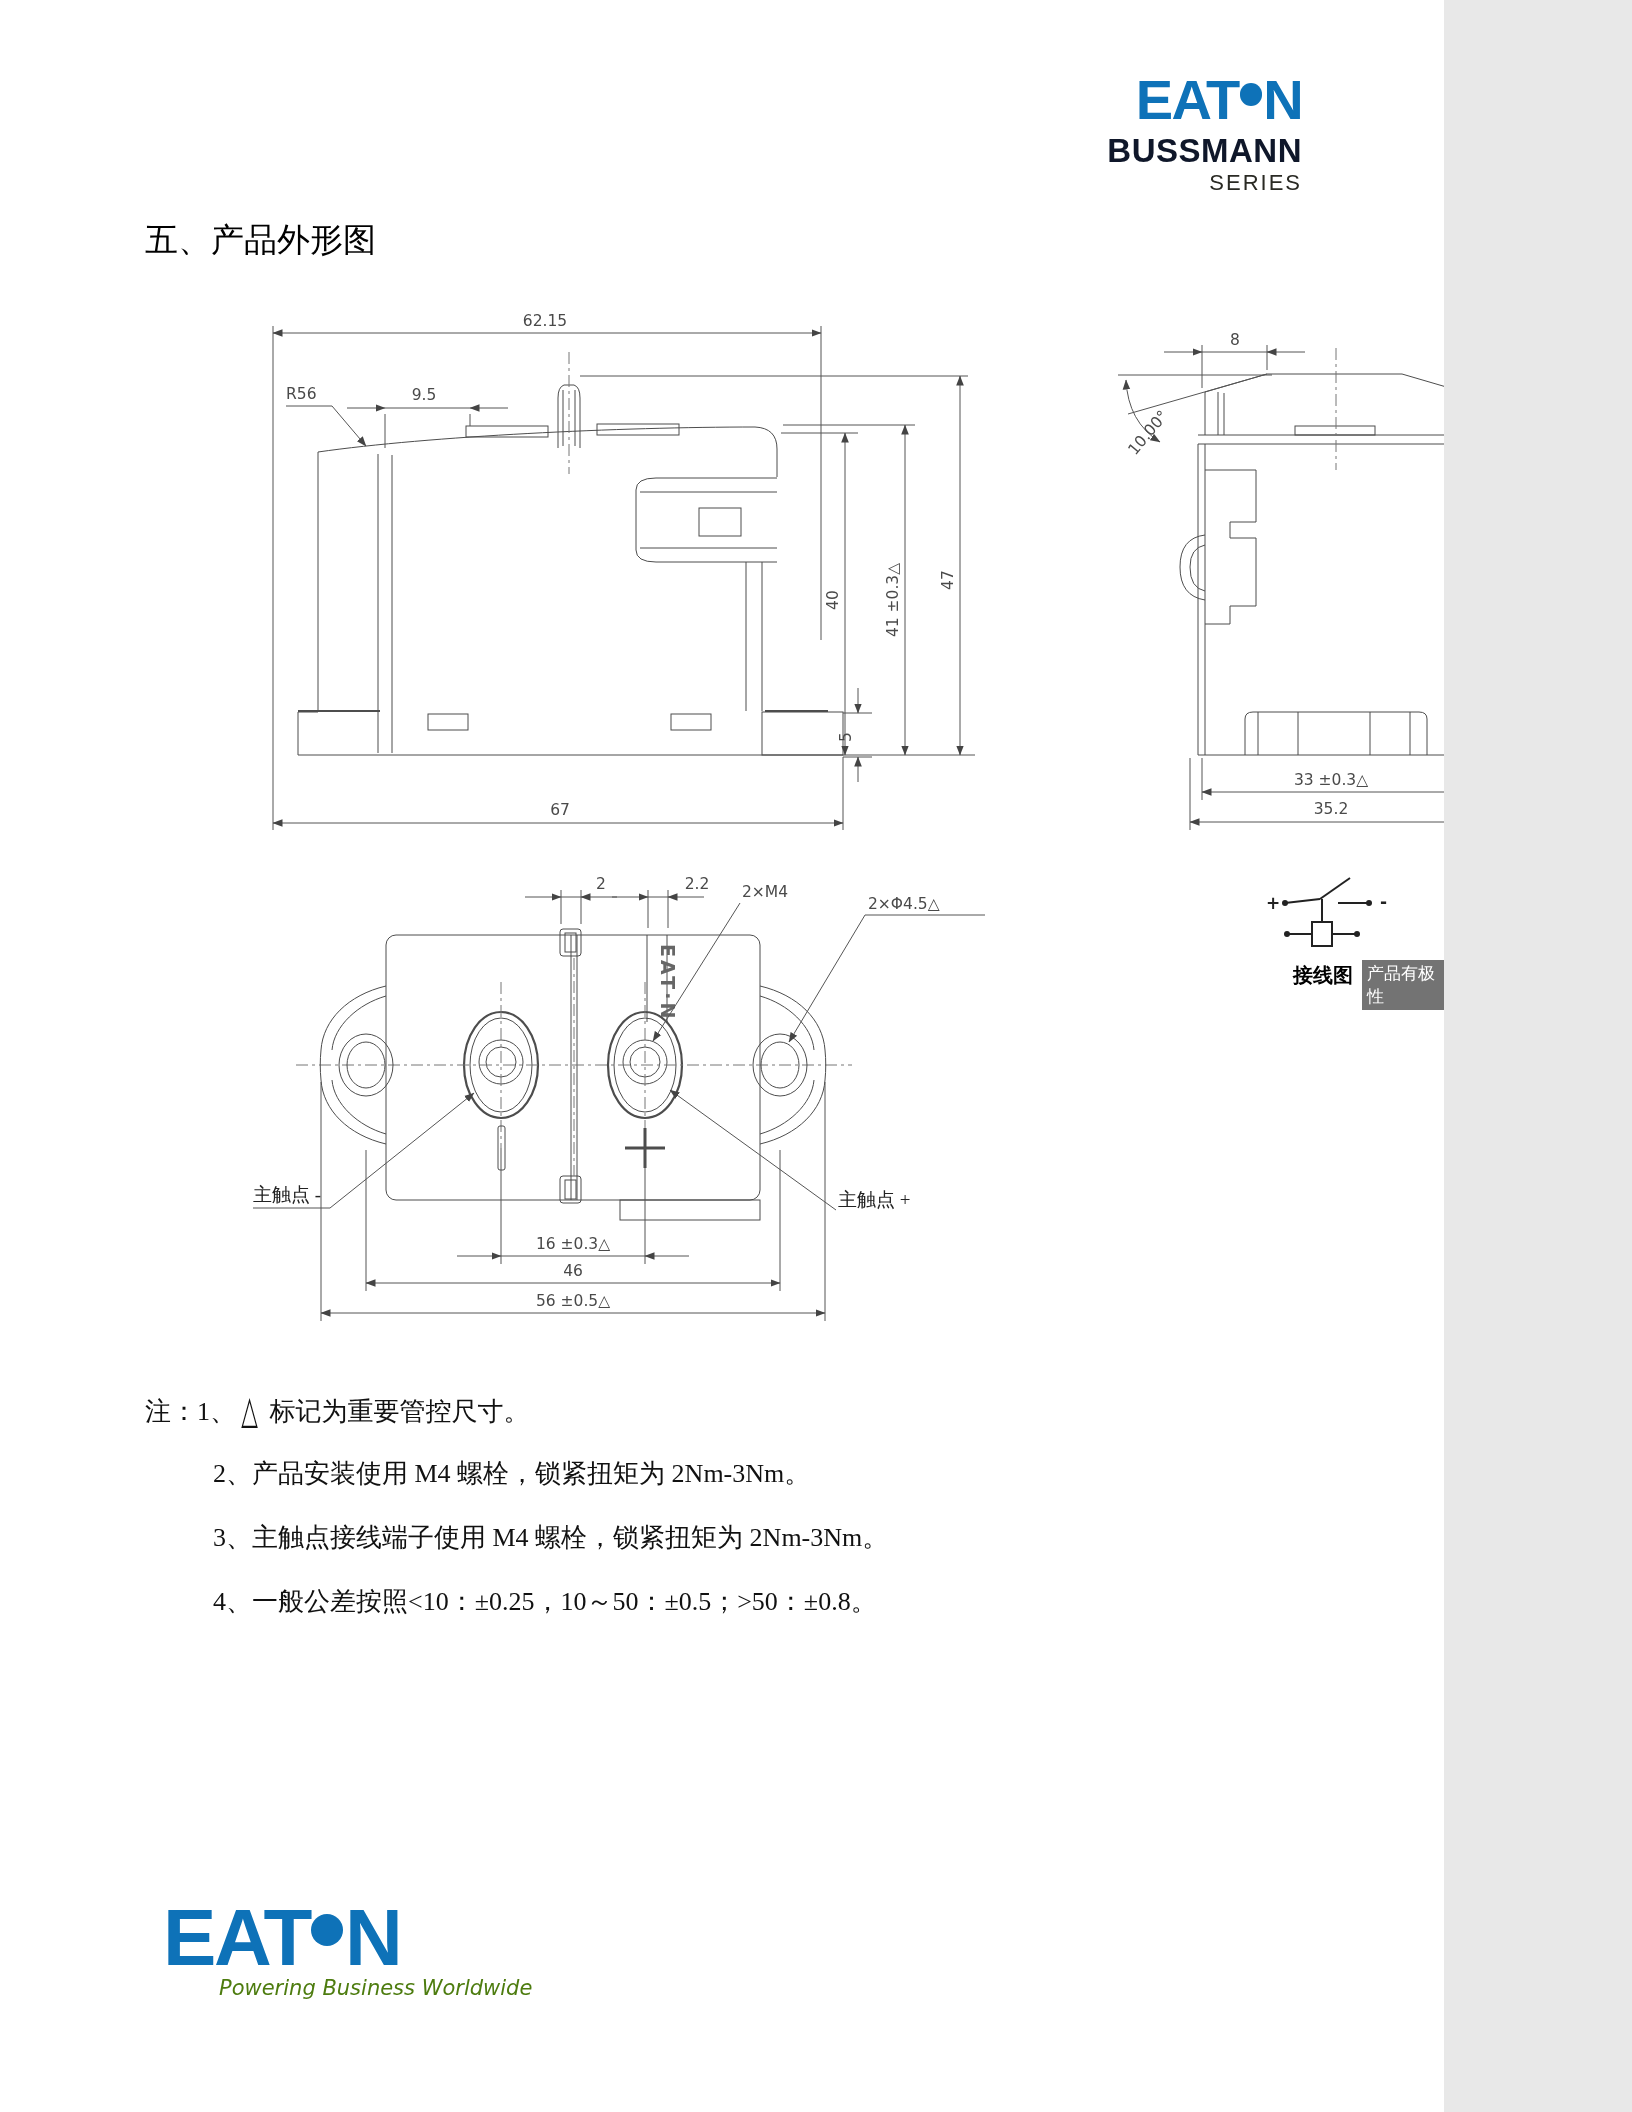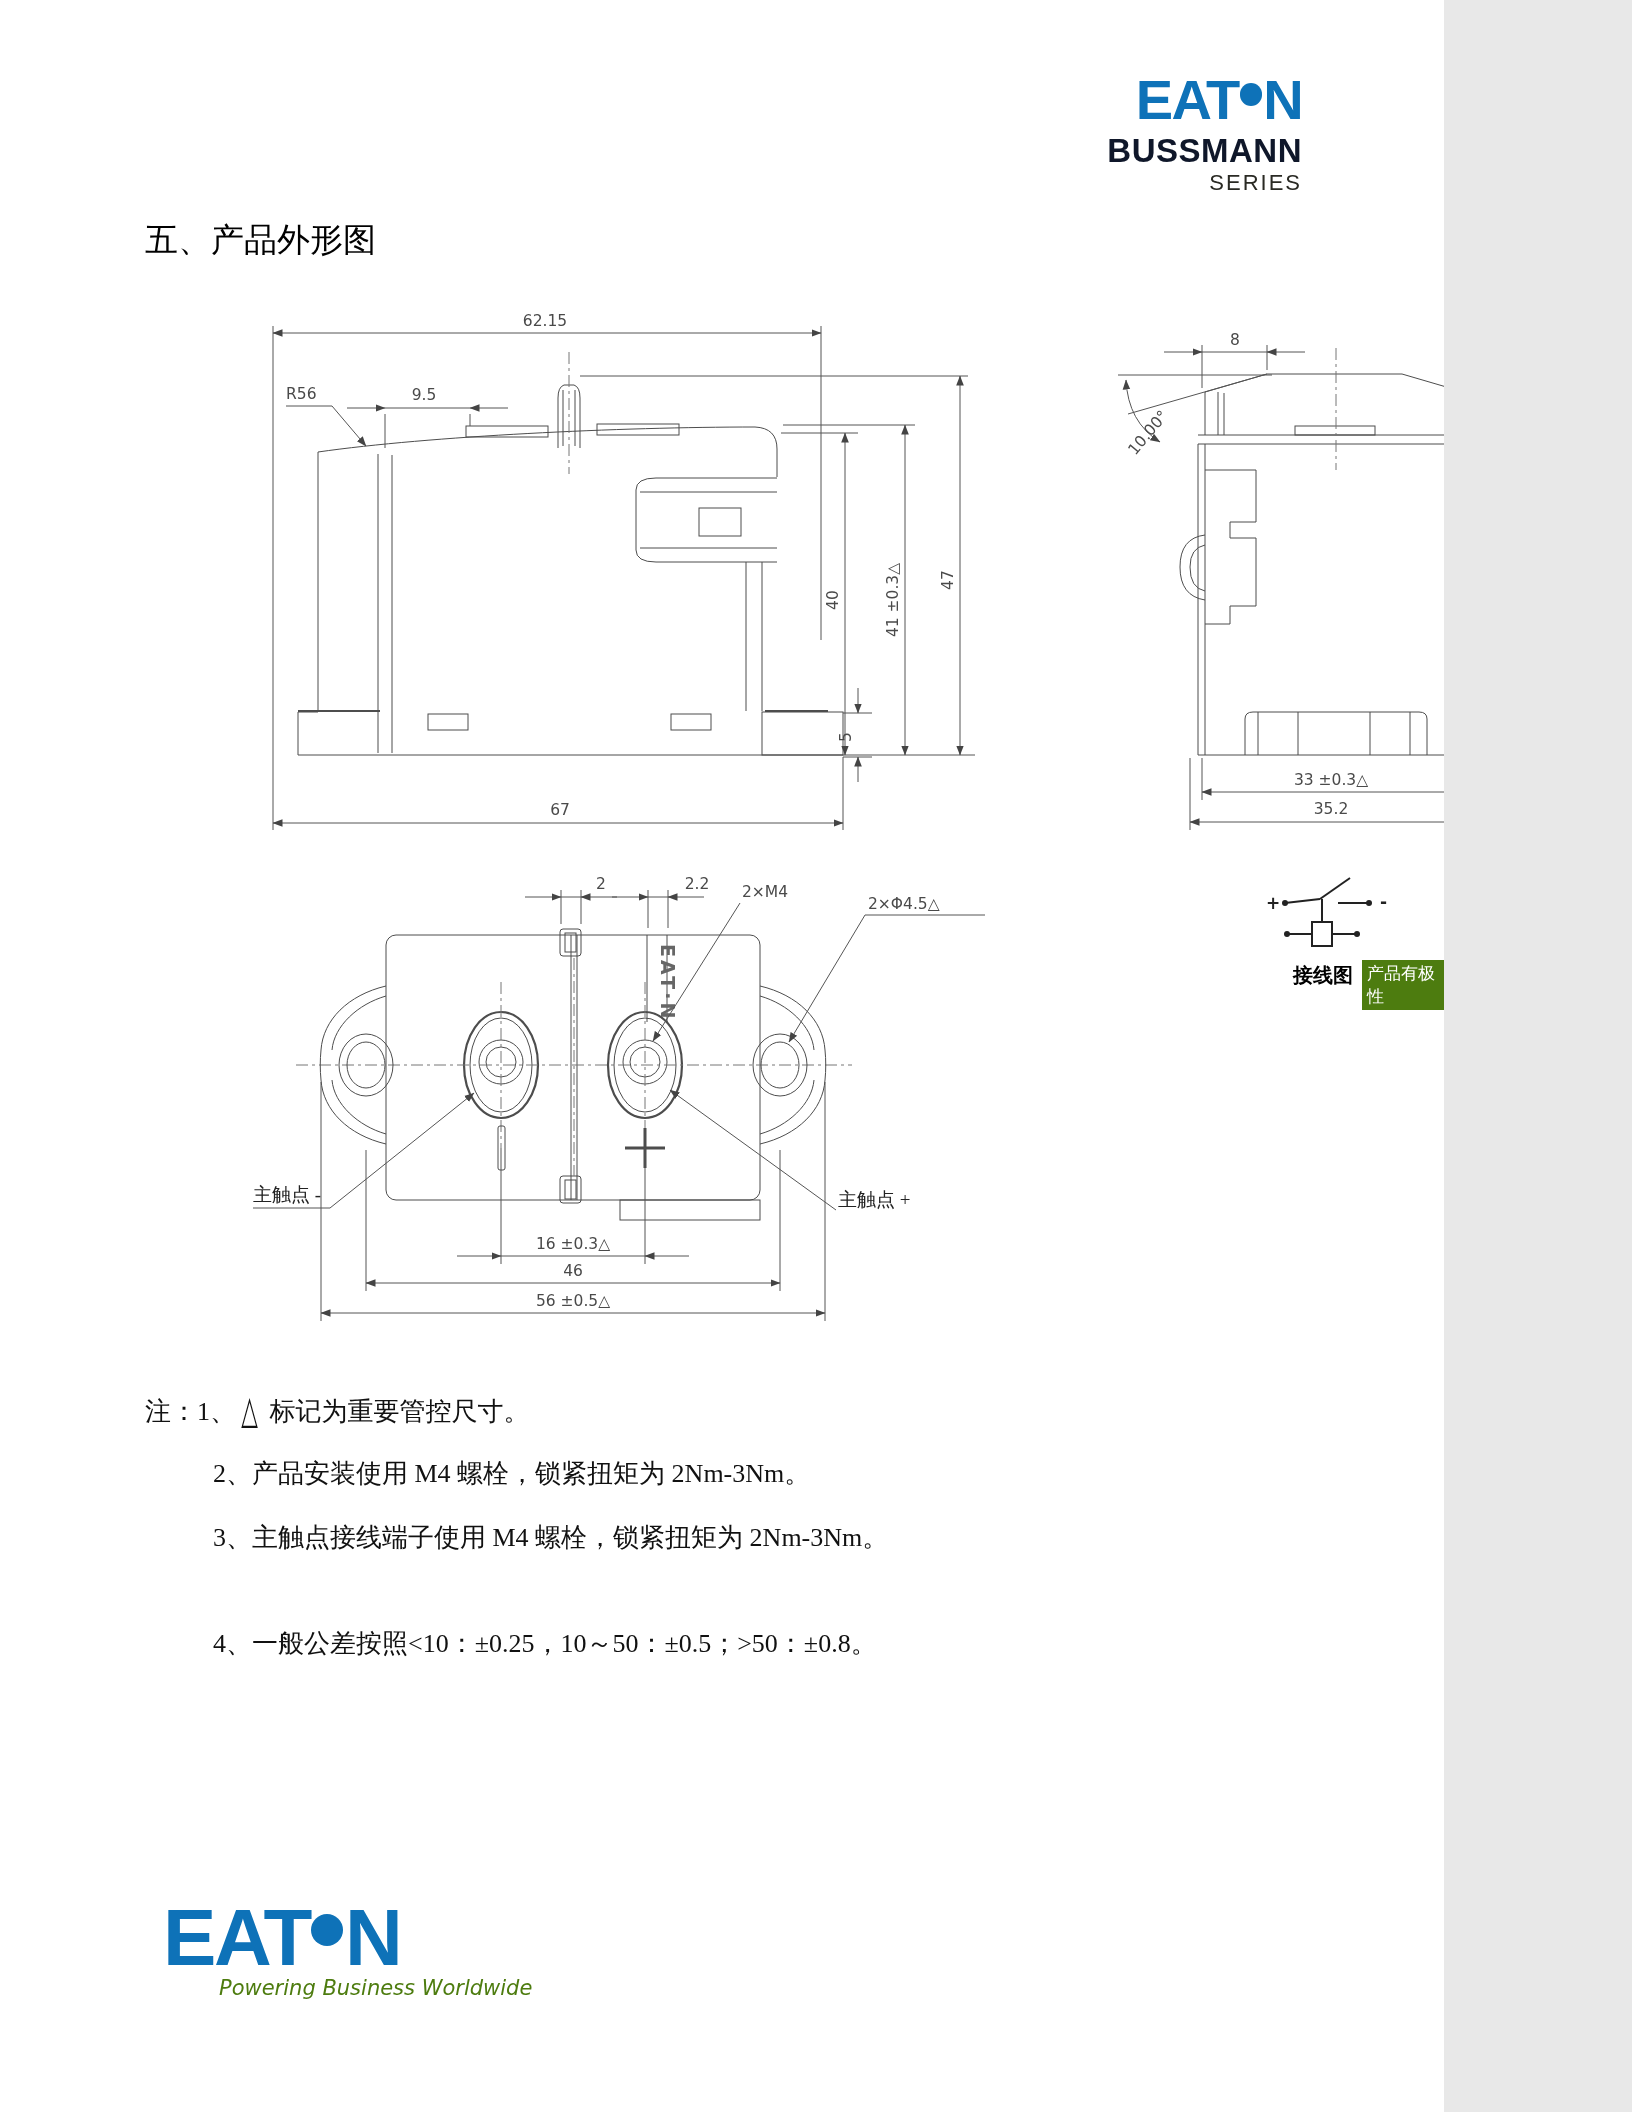--- a/index.html
+++ b/index.html
@@ -16,21 +16,21 @@
         font-family:"Liberation Sans",sans-serif;}
   .series{font-size:22px;font-weight:400;color:#2a2a24;letter-spacing:2px;margin-top:0;}
   
   .cjkserif{font-family:"Liberation Serif","DejaVu Serif",serif;color:#000;}
   #title{position:absolute;left:145px;top:218px;font-size:33px;}
   .note{position:absolute;font-size:26px;white-space:nowrap;color:#111;}
   .tri{display:inline-block;transform:scaleX(.72) scaleY(1.3);font-size:30px;margin:0 2px;}
   
   #wiring-caption{position:absolute;left:1293px;top:962px;font-size:20px;font-weight:700;text-align:center;}
   #polarity-note{position:absolute;left:1362px;top:960px;font-size:17px;color:#fff;
-        background:#4d7c0f;padding:2px 5px;}
+        background:#737373;padding:2px 5px;}
   
   .ftr-logo{position:absolute;left:163px;top:1898px;color:#0e72b8;}
   .ftr-logo .eaton-word{font-size:80px;}
   #tagline{position:absolute;left:219px;top:1976px;font-size:21px;font-style:italic;
         color:#4d7c0f;font-family:"DejaVu Sans","Liberation Sans",sans-serif;}
   #pageno{position:absolute;left:1468px;top:1866px;font-size:27px;color:#000;}
   
   svg{position:absolute;left:0;top:0;}
   .ln{stroke:#4d4d4d;stroke-width:1;fill:none;}
   .ln2{stroke:#4d4d4d;stroke-width:2.2;fill:none;}
@@ -236,21 +236,21 @@
       <circle class="wdot" cx="1357" cy="934" r="3"></circle>
     </g>
   </svg>
 
   <div id="wiring-caption" class="cjkserif">接线图</div>
   <div id="polarity-note" class="cjkserif">产品有极性</div>
 
   <div class="note cjkserif" style="left:145px;top:1392px;"><span>注：1、</span><span class="tri">△</span><span> 标记为重要管控尺寸。</span></div>
   <div class="note cjkserif" style="left:213px;top:1456px;">2、产品安装使用 M4 螺栓，锁紧扭矩为 2Nm-3Nm。</div>
   <div class="note cjkserif" style="left:213px;top:1520px;">3、主触点接线端子使用 M4 螺栓，锁紧扭矩为 2Nm-3Nm。</div>
-  <div class="note cjkserif" style="left:213px;top:1584px;margin-top:42px;">4、一般公差按照&lt;10：±0.25，10～50：±0.5；&gt;50：±0.8。</div>
+  <div class="note cjkserif" style="left:213px;top:1584px;">4、一般公差按照&lt;10：±0.25，10～50：±0.5；&gt;50：±0.8。</div>
 
   <div class="ftr-logo">
     <div class="eaton-word"><span>EAT</span><span class="edot"></span><span>N</span></div>
   </div>
   <div id="tagline">Powering Business Worldwide</div>
   <div id="pageno">4</div>
 
 </div>
 
 </body></html>

